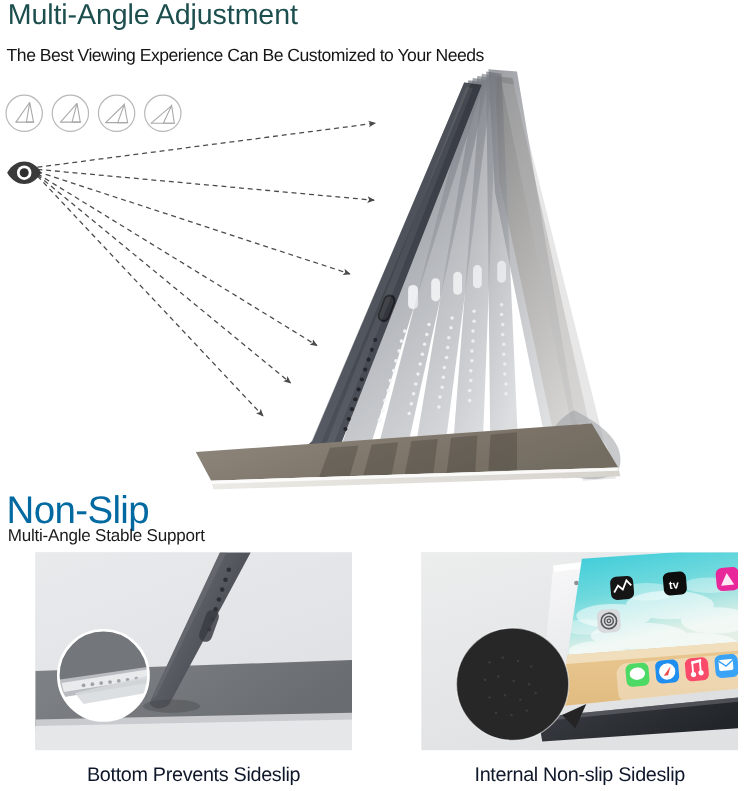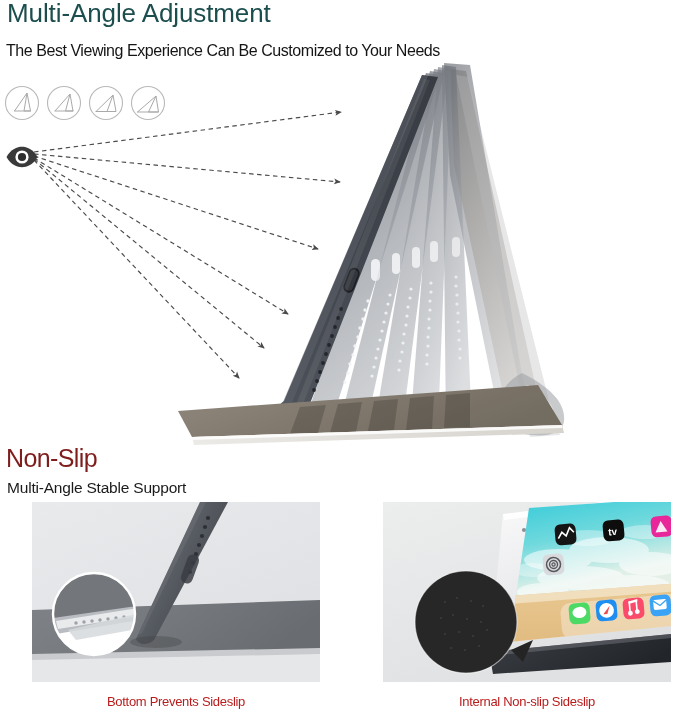--- a/index.html
+++ b/index.html
@@ -67,24 +67,24 @@
     position: absolute;
     left: 150px;
     top: 55px;
   }
 
   
   #nonslip-title {
     position: absolute;
     left: 6px;
     top: 444px;
-    font-size: 25px;
+    font-size: 35px;
     font-weight: 400;
     letter-spacing: -0.6px;
-    color: #7f1d1d;
+    color: #0369a1;
     white-space: nowrap;
   }
   #nonslip-subtitle {
     position: absolute;
     left: 7px;
     top: 479px;
     font-size: 15.5px;
     font-weight: 400;
     letter-spacing: -0.2px;
     color: #1a1a1a;
@@ -101,24 +101,24 @@
     overflow: hidden;
   }
   #panel-bottom-sideslip { left: 32px; }
   #panel-internal-material { left: 383px; }
 
   .feature-caption {
     position: absolute;
     top: 694px;
     width: 288px;
     text-align: center;
-    font-size: 13px;
+    font-size: 18px;
     font-weight: 400;
     letter-spacing: -0.3px;
-    color: #b91c1c;
+    color: #0f172a;
     white-space: nowrap;
   }
   #caption-bottom-sideslip { left: 32px; }
   #caption-internal-material { left: 383px; }
 </style>
 </head>
 <body>
 
 <div id="main-title">Multi-Angle Adjustment</div>
 

